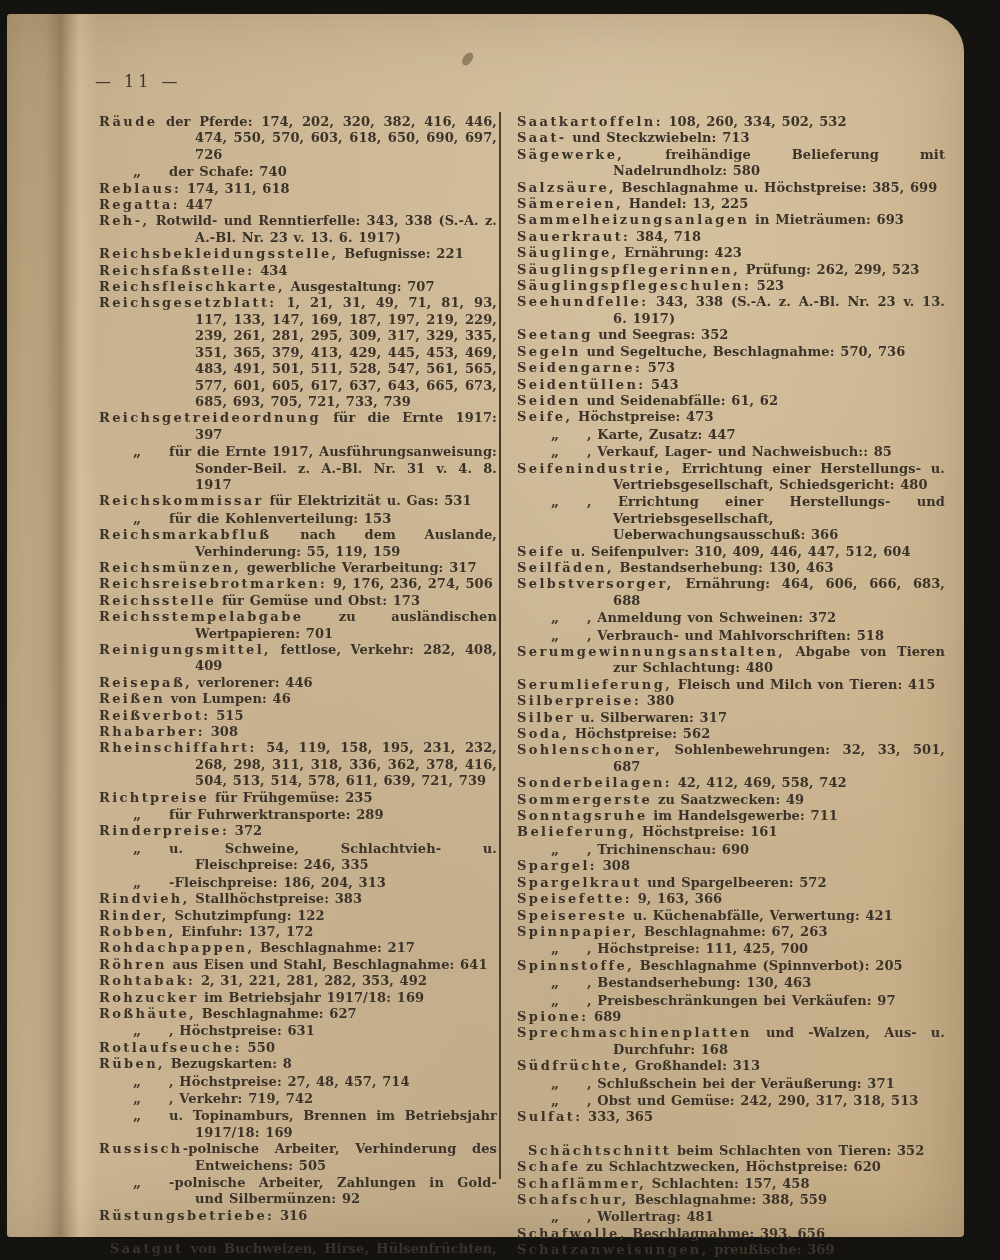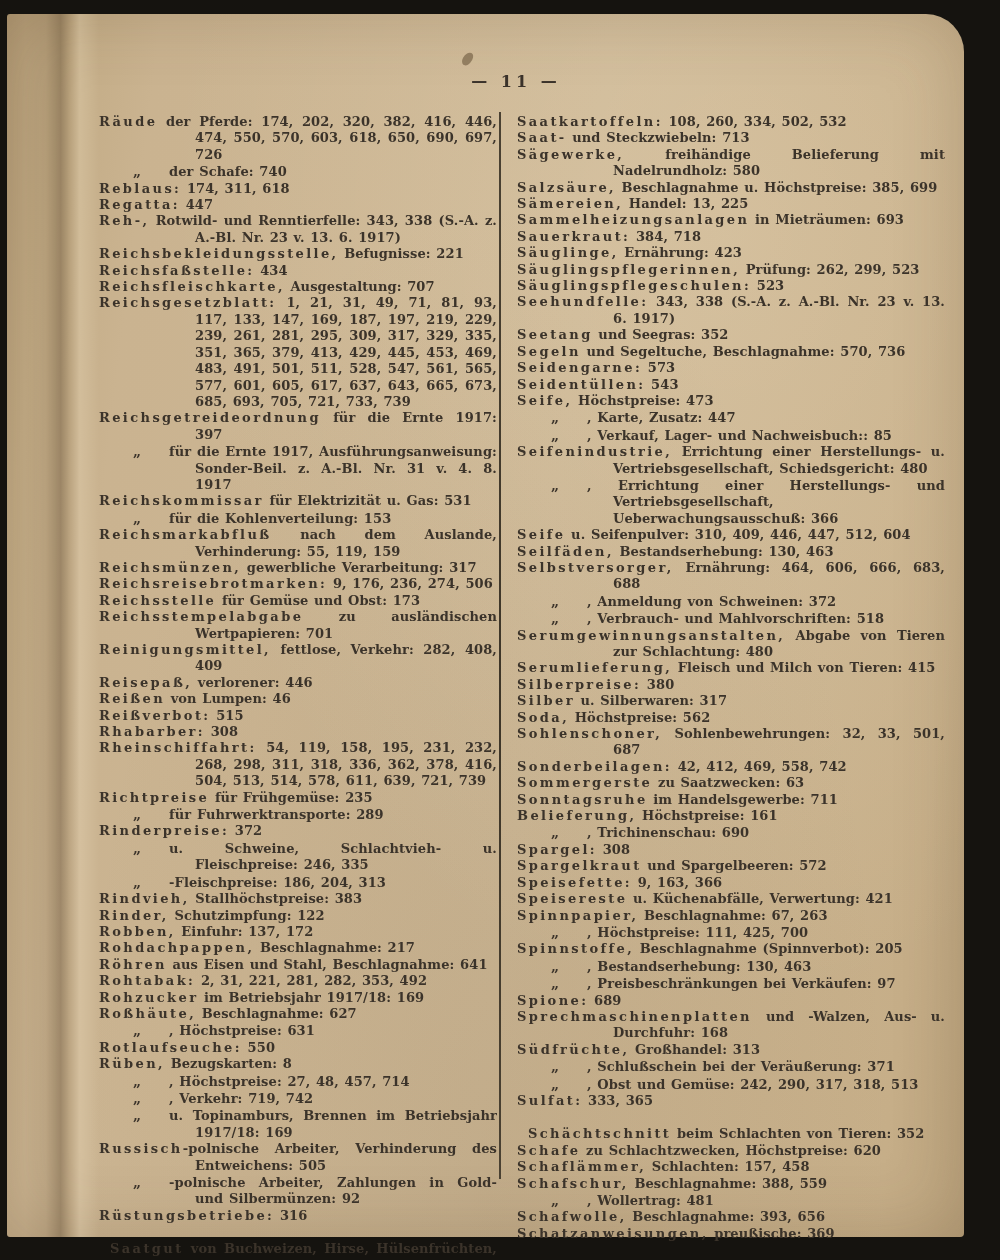--- a/index.html
+++ b/index.html
@@ -28,22 +28,22 @@
       rgba(110,86,52,.14) 60%, rgba(255,242,214,.20) 74%, rgba(0,0,0,0) 100%);
     border-radius:3px 0 0 3px;
   }
   .speck {
     position:absolute; left:456px; top:38px; width:9px; height:14px;
     background:rgba(98,78,52,.55); border-radius:60% 40% 55% 45%;
     transform:rotate(28deg);
   }
   .pageno {
     position:absolute; left:88px; top:58px; width:842px;
-    text-align:center;
-    font-size:16px; font-weight:700; letter-spacing:4px;
+    text-align:left;
+    font-size:16px; font-weight:400; letter-spacing:4px;
     color:#3a322a;
   }
   .divider {
     position:absolute; left:492px; top:98px; bottom:58px; width:2px;
     background:linear-gradient(#4a4132, #3d3528 55%, #4a4132);
   }
   .col { position:absolute; top:100px; color:#3b332a; }
   .col-left  { left:92px;  width:398px; }
   .col-right { left:510px; width:428px; }
   .entry {
@@ -125,38 +125,39 @@
       <p class="entry"><span class="head">Sammelheizungsanlagen</span><span class="rest"> in Mieträumen: 693</span></p>
       <p class="entry"><span class="head">Sauerkraut:</span><span class="rest"> 384, 718</span></p>
       <p class="entry"><span class="head">Säuglinge,</span><span class="rest"> Ernährung: 423</span></p>
       <p class="entry"><span class="head">Säuglingspflegerinnen,</span><span class="rest"> Prüfung: 262, 299, 523</span></p>
       <p class="entry"><span class="head">Säuglingspflegeschulen:</span><span class="rest"> 523</span></p>
       <p class="entry"><span class="head">Seehundfelle:</span><span class="rest"> 343, 338 (S.-A. z. A.-Bl. Nr. 23 v. 13. 6. 1917)</span></p>
       <p class="entry"><span class="head">Seetang</span><span class="rest"> und Seegras: 352</span></p>
       <p class="entry"><span class="head">Segeln</span><span class="rest"> und Segeltuche, Beschlagnahme: 570, 736</span></p>
       <p class="entry"><span class="head">Seidengarne:</span><span class="rest"> 573</span></p>
       <p class="entry"><span class="head">Seidentüllen:</span><span class="rest"> 543</span></p>
+      <p class="entry"><span class="head">Seiden</span><span class="rest"> und Seidenabfälle: 61, 62</span></p>
       <p class="entry"><span class="head">Seife,</span><span class="rest"> Höchstpreise: 473</span></p>
       <p class="entry ditto"><span class="head">„</span><span class="rest">, Karte, Zusatz: 447</span></p>
       <p class="entry ditto"><span class="head">„</span><span class="rest">, Verkauf, Lager- und Nachweisbuch:: 85</span></p>
       <p class="entry"><span class="head">Seifenindustrie,</span><span class="rest"> Errichtung einer Herstellungs- u. Vertriebsgesellschaft, Schiedsgericht: 480</span></p>
       <p class="entry ditto"><span class="head">„</span><span class="rest">, Errichtung einer Herstellungs- und Vertriebsgesellschaft, Ueberwachungsausschuß: 366</span></p>
       <p class="entry"><span class="head">Seife</span><span class="rest"> u. Seifenpulver: 310, 409, 446, 447, 512, 604</span></p>
       <p class="entry"><span class="head">Seilfäden,</span><span class="rest"> Bestandserhebung: 130, 463</span></p>
       <p class="entry"><span class="head">Selbstversorger,</span><span class="rest"> Ernährung: 464, 606, 666, 683, 688</span></p>
       <p class="entry ditto"><span class="head">„</span><span class="rest">, Anmeldung von Schweinen: 372</span></p>
       <p class="entry ditto"><span class="head">„</span><span class="rest">, Verbrauch- und Mahlvorschriften: 518</span></p>
       <p class="entry"><span class="head">Serumgewinnungsanstalten,</span><span class="rest"> Abgabe von Tieren zur Schlachtung: 480</span></p>
       <p class="entry"><span class="head">Serumlieferung,</span><span class="rest"> Fleisch und Milch von Tieren: 415</span></p>
       <p class="entry"><span class="head">Silberpreise:</span><span class="rest"> 380</span></p>
       <p class="entry"><span class="head">Silber</span><span class="rest"> u. Silberwaren: 317</span></p>
       <p class="entry"><span class="head">Soda,</span><span class="rest"> Höchstpreise: 562</span></p>
       <p class="entry"><span class="head">Sohlenschoner,</span><span class="rest"> Sohlenbewehrungen: 32, 33, 501, 687</span></p>
       <p class="entry"><span class="head">Sonderbeilagen:</span><span class="rest"> 42, 412, 469, 558, 742</span></p>
-      <p class="entry"><span class="head">Sommergerste</span><span class="rest"> zu Saatzwecken: 63</span></p>
+      <p class="entry"><span class="head">Sommergerste</span><span class="rest"> zu Saatzwecken: 49</span></p>
       <p class="entry"><span class="head">Sonntagsruhe</span><span class="rest"> im Handelsgewerbe: 711</span></p>
       <p class="entry"><span class="head">Belieferung,</span><span class="rest"> Höchstpreise: 161</span></p>
       <p class="entry ditto"><span class="head">„</span><span class="rest">, Trichinenschau: 690</span></p>
       <p class="entry"><span class="head">Spargel:</span><span class="rest"> 308</span></p>
       <p class="entry"><span class="head">Spargelkraut</span><span class="rest"> und Spargelbeeren: 572</span></p>
       <p class="entry"><span class="head">Speisefette:</span><span class="rest"> 9, 163, 366</span></p>
       <p class="entry"><span class="head">Speisereste</span><span class="rest"> u. Küchenabfälle, Verwertung: 421</span></p>
       <p class="entry"><span class="head">Spinnpapier,</span><span class="rest"> Beschlagnahme: 67, 263</span></p>
       <p class="entry ditto"><span class="head">„</span><span class="rest">, Höchstpreise: 111, 425, 700</span></p>
       <p class="entry"><span class="head">Spinnstoffe,</span><span class="rest"> Beschlagnahme (Spinnverbot): 205</span></p>

